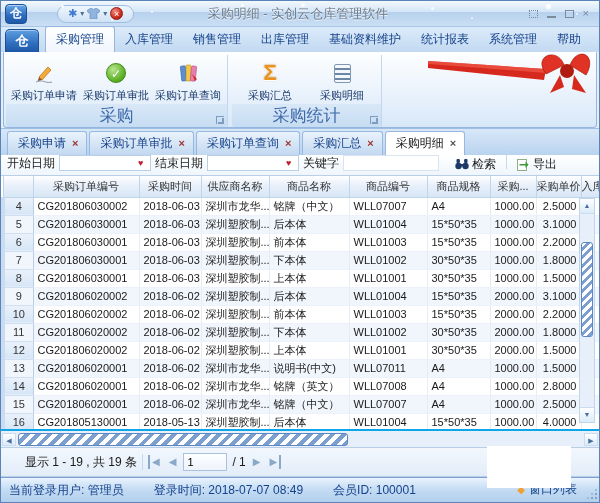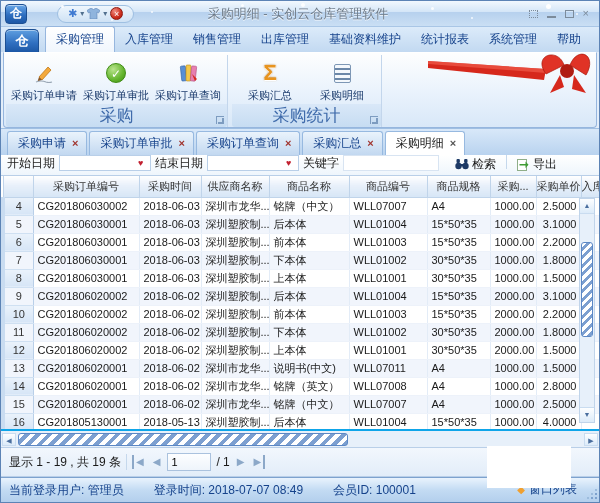--- a/index.html
+++ b/index.html
@@ -110,21 +110,21 @@
   
   .hscroll { flex:0 0 17px; display:flex; align-items:center; background:#e7f0fa;
     border-bottom:1px solid #b9cfe8; padding:1px; }
   .harrow { flex:0 0 14px; text-align:center; font-size:7px; color:#4a6e9e; line-height:14px;
     background:linear-gradient(#fdfeff,#dcebf9); border:1px solid #c9dcf0; height:13px; }
   .hthumb { margin-left:2px; width:330px; height:13px; border:1px solid #5b87c5; border-radius:3px;
     background:repeating-linear-gradient(135deg, #ffffff 0 4px, #7c9fd0 4px 8px); }
   .harrow.rt { margin-left:auto; }
 
   
-  .pager { flex:0 0 29px; display:flex; align-items:center; gap:5px; padding:0 8px;
+  .pager { flex:0 0 29px; display:flex; align-items:center; gap:5px; padding:0 24px;
     background:linear-gradient(#f2f7fd,#e2edf9); border-bottom:1px solid #b9cfe8; font-size:12px; color:#1a1a1a; }
   .pbtn { color:#8ca8c8; font-size:10px; line-height:1; padding:2px; cursor:default; }
   .pbtn.first { border-left:2px solid #8ca8c8; }
   .pbtn.last { border-right:2px solid #8ca8c8; }
   .page-box { width:44px; height:18px; border:1px solid #aac2de; background:linear-gradient(#fdfeff,#eef4fb);
     font-size:11px; padding:0 3px; }
   .psep { width:1px; height:16px; background:#c5d8ec; }
 
   
   .statusbar { flex:0 0 25px; position:relative; display:flex; align-items:center; gap:30px; padding:0 8px;

